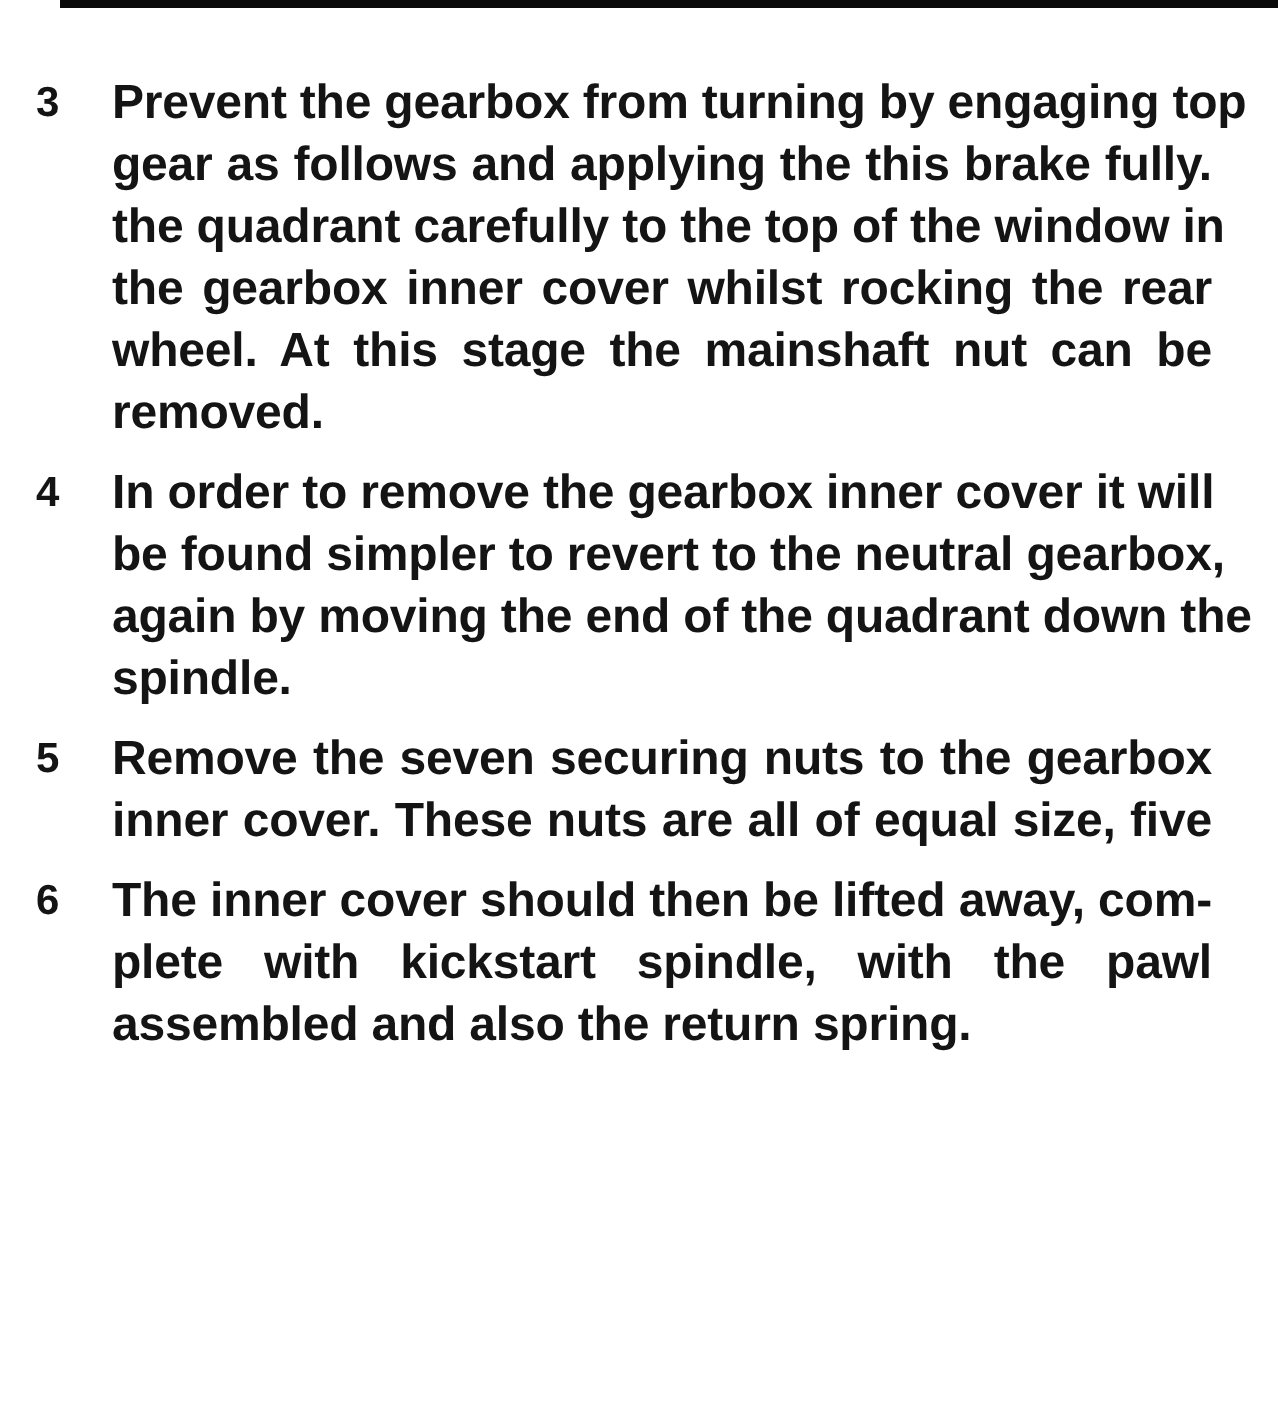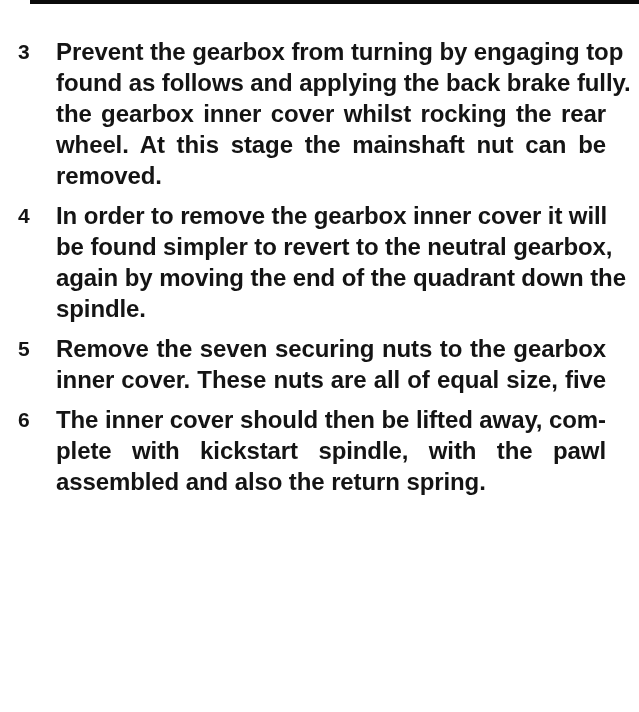--- a/index.html
+++ b/index.html
@@ -65,21 +65,22 @@
 <body>
 
 <div class="page">
   <div class="top-rule"></div>
   <div class="content" id="instruction-list">
       <div class="item">
         <div class="num">3</div>
         <div class="ibody">
           <div class="para">
             <div class="line">Prevent the gearbox from turning by engaging top</div>
-            <div class="line">found as follows and applying the back brake fully.</div>
+            <div class="line">gear as follows and applying the this brake fully.</div>
+            <div class="line">the quadrant carefully to the top of the window in</div>
             <div class="line">the gearbox inner cover whilst rocking the rear</div>
             <div class="line">wheel. At this stage the mainshaft nut can be</div>
             <div class="line para-last">removed.</div>
           </div>
         </div>
       </div>
       <div class="item">
         <div class="num">4</div>
         <div class="ibody">
           <div class="para">

